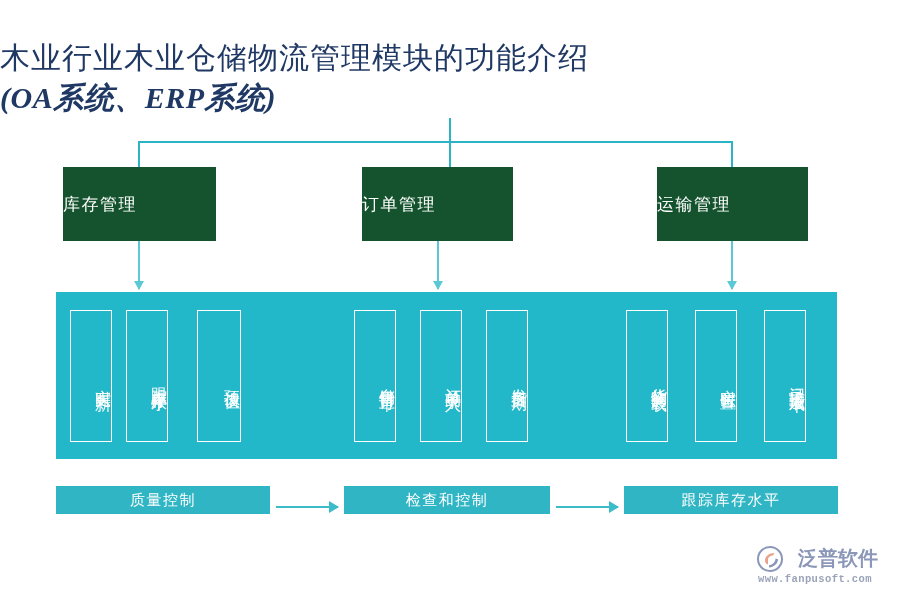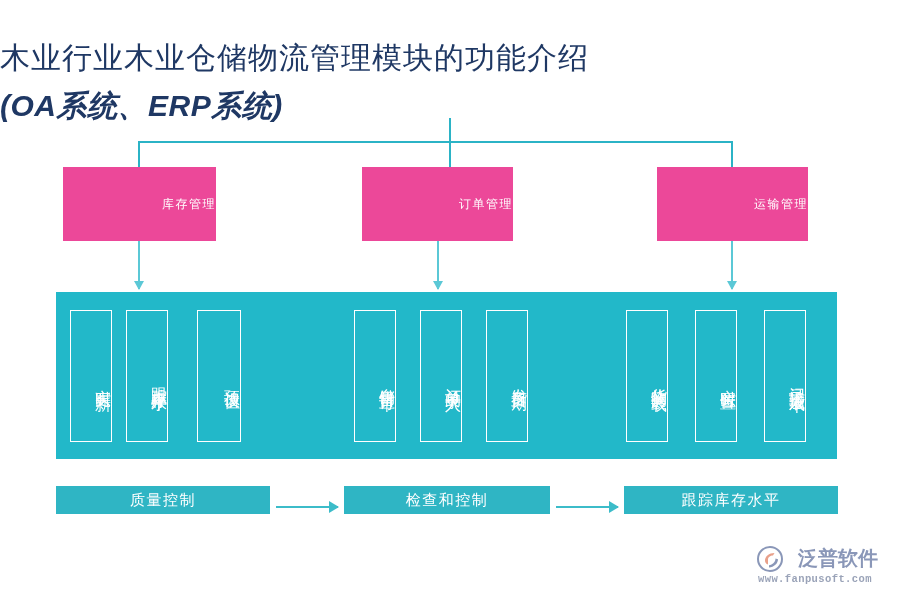--- a/index.html
+++ b/index.html
@@ -32,24 +32,24 @@
   }
   .title-line1 {
     font-size: 30px;
     letter-spacing: 1px;
     font-family: "Liberation Serif", "DejaVu Serif", serif;
     font-weight: 400;
   }
   .title-line2 {
     font-size: 30px;
     letter-spacing: 0.5px;
-    font-family: Liberation Sans, sans-serif;
+    font-family: Liberation Serif, serif;
     font-style: italic;
     font-weight: 700;
-    margin-top: 8px;
+    margin-top: 0;
   }
   .stem-top {
     position: absolute;
     left: 449px;
     top: 118px;
     width: 2px;
     height: 50px;
     background: #2BB3C6;
   }
   .bus-h {
@@ -86,26 +86,26 @@
     border-left: 5px solid transparent;
     border-right: 5px solid transparent;
     border-top: 9px solid #5BC8D6;
   }
 
   
   .top-box {
     position: absolute;
     top: 167px;
     height: 74px;
-    background: #ec4899;
+    background: #14532d;
     color: #ffffff;
-    font-size: 12px;
+    font-size: 17px;
     display: flex;
     align-items: center;
-    justify-content: flex-end;
+    justify-content: flex-start;
     letter-spacing: 1.5px;
   }
 
   
   .band {
     position: absolute;
     left: 56px;
     top: 292px;
     width: 781px;
     height: 167px;

